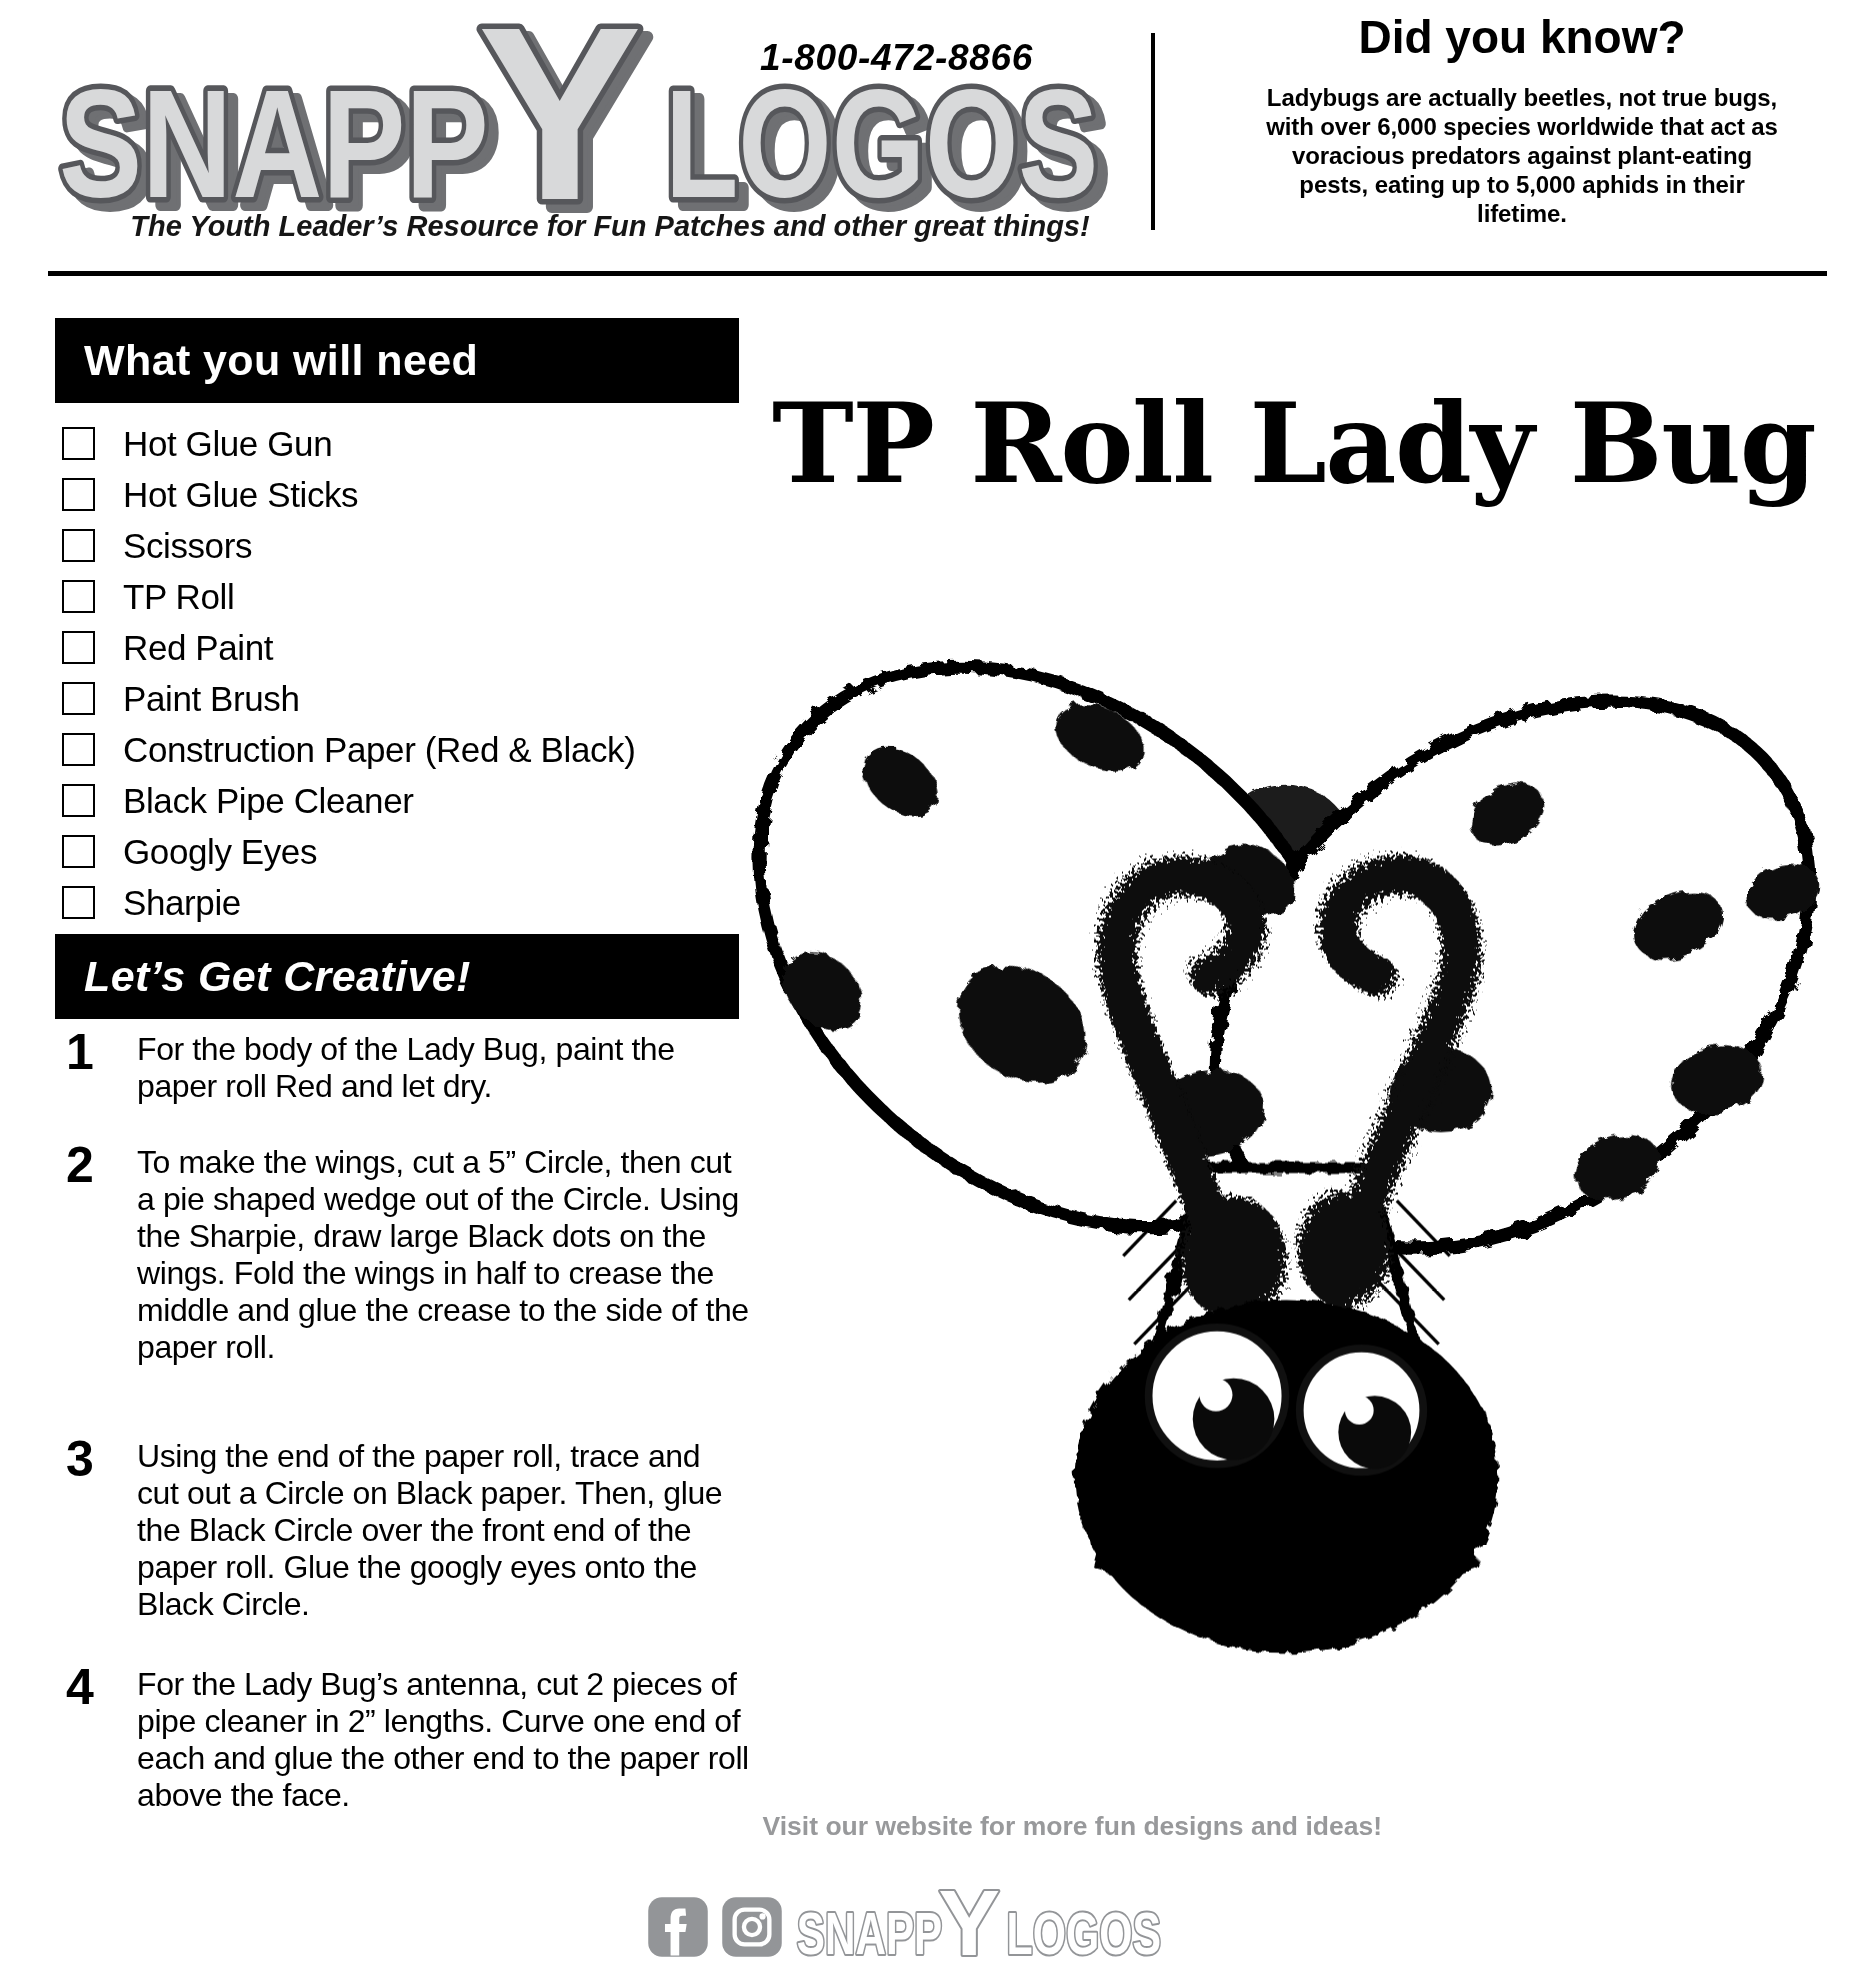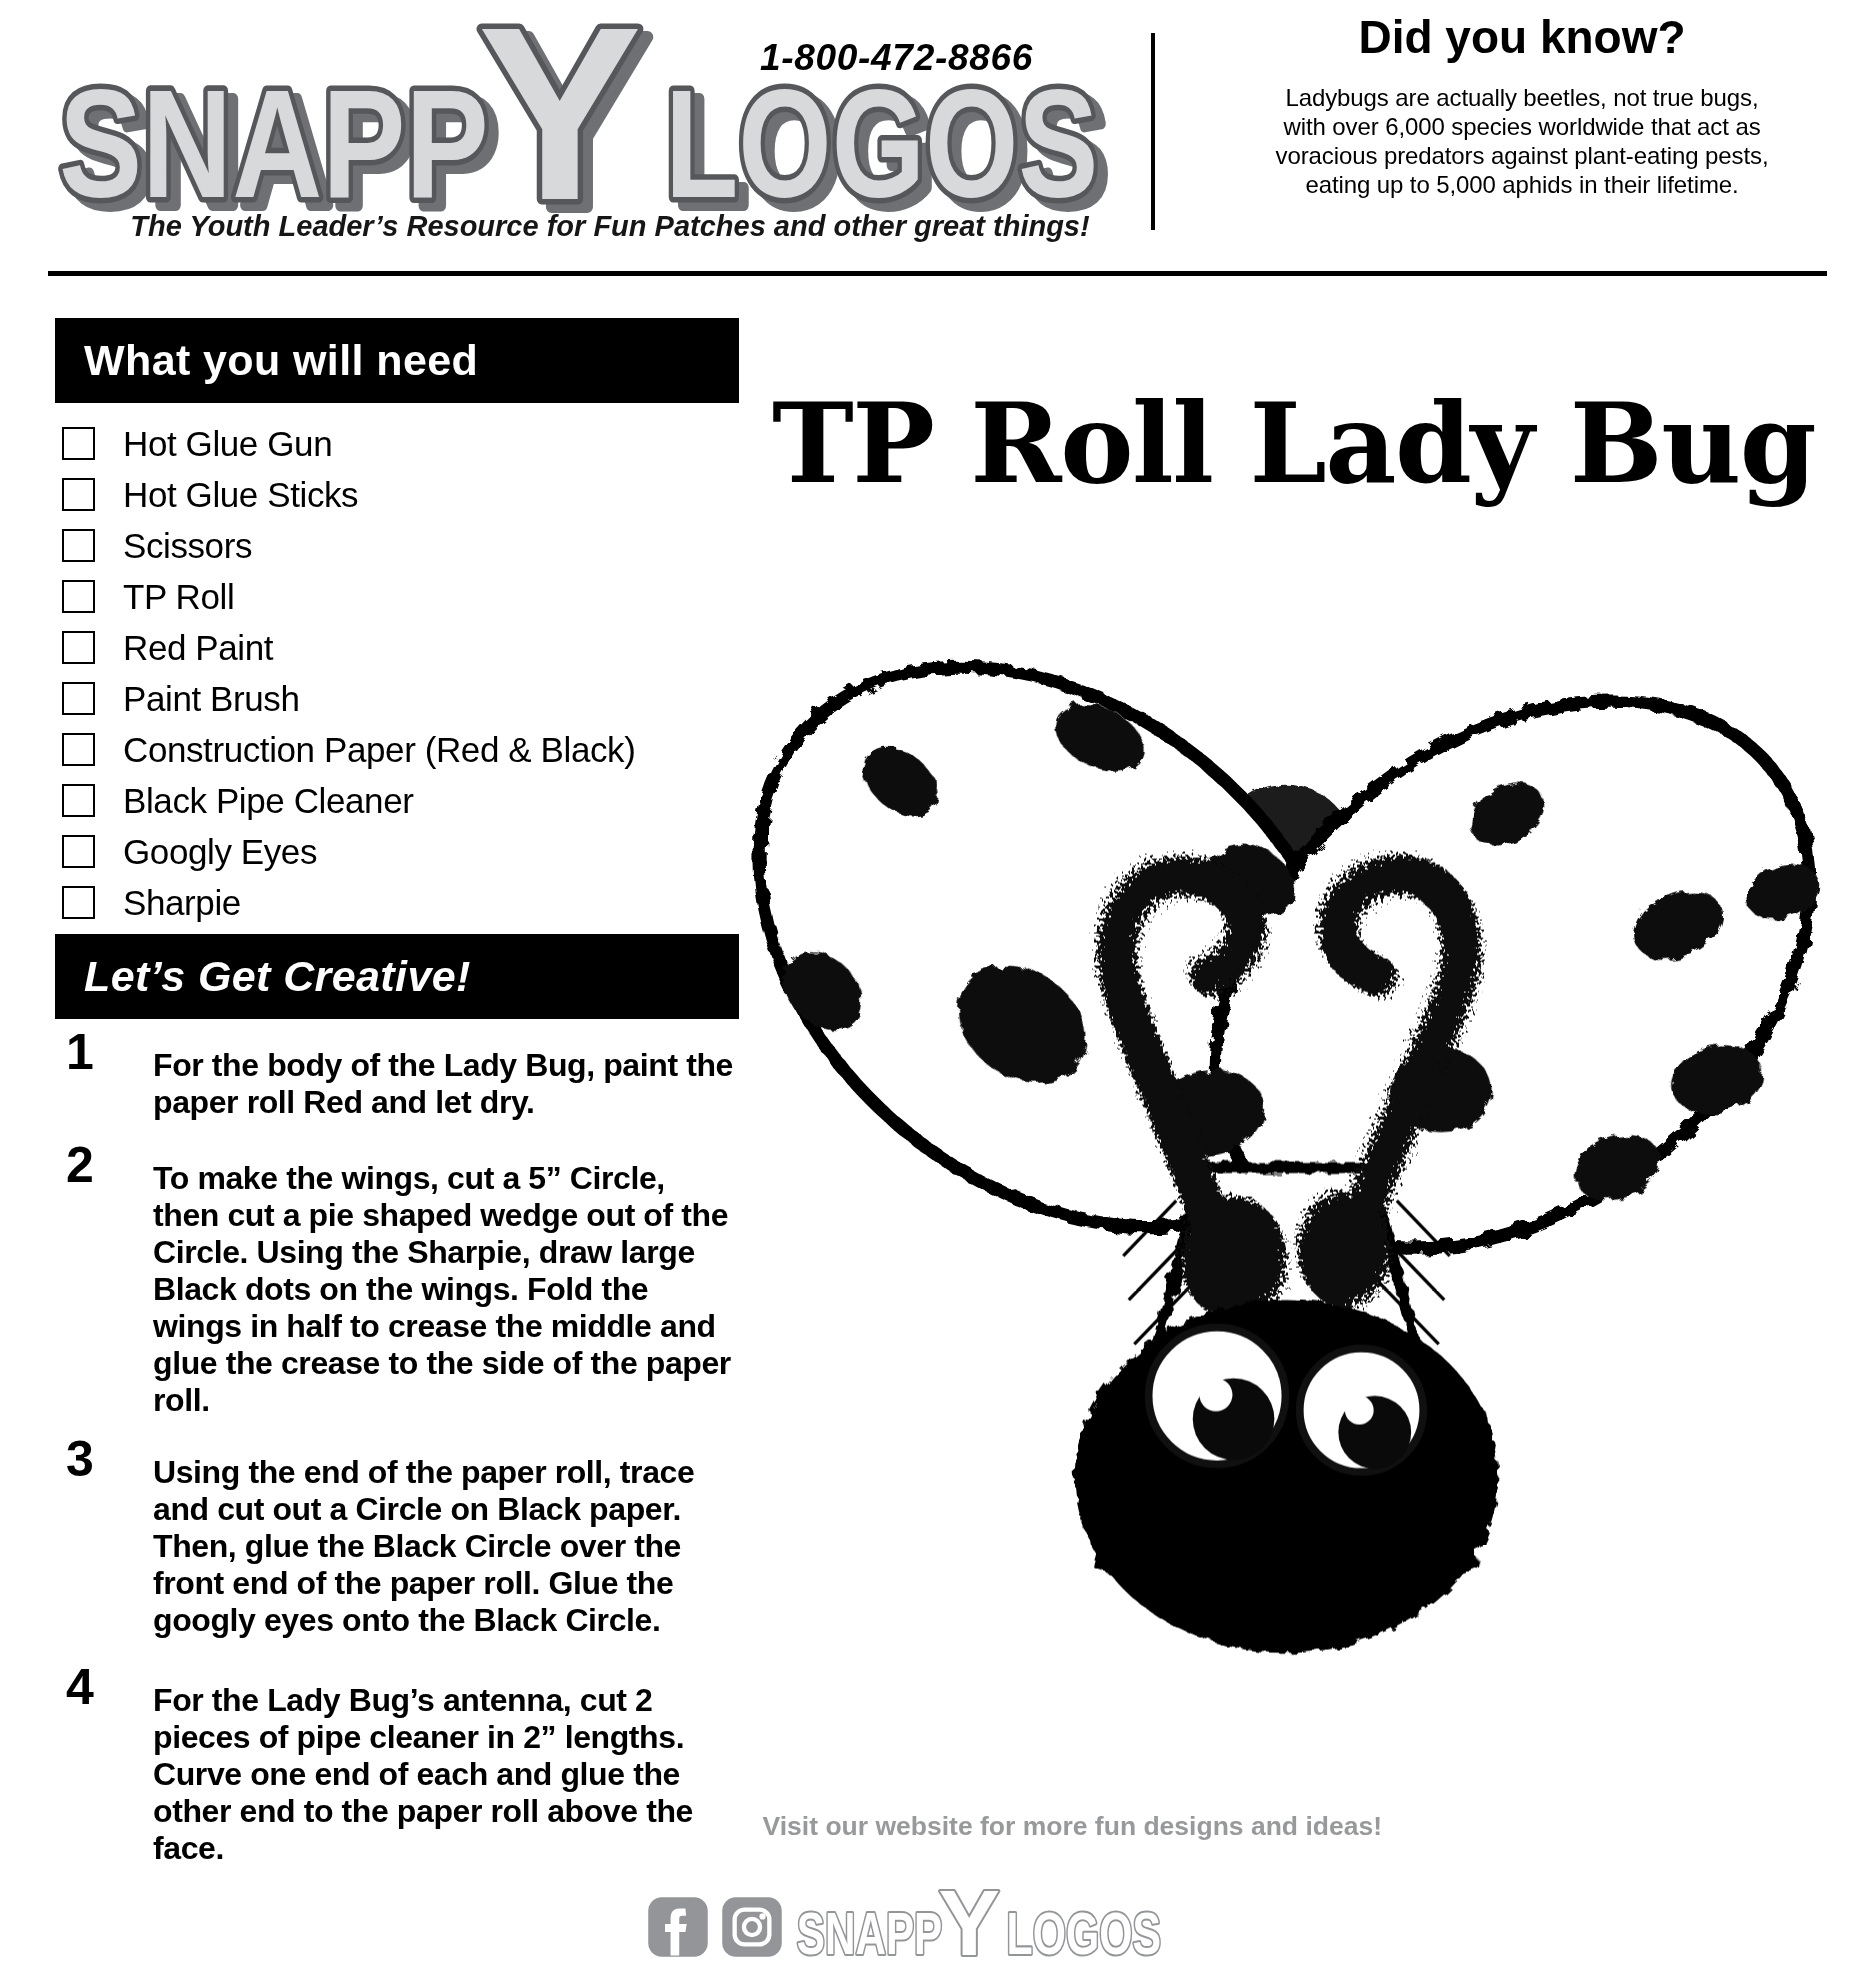--- a/index.html
+++ b/index.html
@@ -10,36 +10,36 @@
   
   .logo-svg{position:absolute;left:51px;top:20.6px;}
   .logo-svg text{font-family:"Liberation Sans",sans-serif;font-weight:bold;}
   .phone{position:absolute;left:698px;top:37px;width:397px;text-align:center;
          font-size:37px;font-weight:bold;font-style:italic;letter-spacing:0.7px;}
   .tagline{position:absolute;left:88px;top:210px;width:1044px;text-align:center;
            font-size:29px;font-weight:bold;font-style:italic;color:#161616;}
   .vdivider{position:absolute;left:1151px;top:33px;width:3.7px;height:197px;background:#000;}
   .dyk{position:absolute;left:1191px;top:10.3px;width:662px;text-align:center;}
   .dyk h2{margin:0 0 19px 0;font-size:46px;font-weight:bold;letter-spacing:0px;}
-  .dyk p{margin:0 auto;max-width:515px;font-size:24px;line-height:29px;font-weight:normal;letter-spacing:-0.1px;}
+  .dyk p{margin:0 auto;max-width:515px;font-size:24px;line-height:29px;font-weight:bold;letter-spacing:-0.1px;}
   .hrule{position:absolute;left:48px;top:271px;width:1779px;height:5.1px;background:#000;}
 
   
   .section-bar{position:absolute;left:55px;width:684px;height:85px;background:#000;color:#fff;
                display:flex;align-items:center;box-sizing:border-box;padding-left:29px;
                font-size:43px;font-weight:bold;letter-spacing:0.4px;}
   .bar-supplies{top:318px;}
   .bar-steps{top:934px;font-style:italic;}
   .checklist{position:absolute;left:62px;top:418px;width:691px;}
   .check-row{display:flex;align-items:center;height:51px;gap:28px;}
   .checkbox{width:29px;height:29px;border:2.9px solid #000;background:#fff;flex:0 0 auto;}
   .check-label{font-size:35px;letter-spacing:-0.4px;white-space:nowrap;}
   .step{position:absolute;left:66px;width:684px;display:flex;gap:22px;}
   .step-num{flex:0 0 49px;font-size:50px;font-weight:bold;line-height:43px;letter-spacing:-1.5px;}
-  .step-text{flex:1;font-size:32px;line-height:37px;letter-spacing:-0.4px;margin:16px;font-weight:bold;}
+  .step-text{flex:1;font-size:32px;line-height:37px;letter-spacing:-0.4px;margin:0;}
   .step-1{top:1031px;} .step-2{top:1144px;} .step-3{top:1438px;} .step-4{top:1666px;}
 
   
   .craft-title{position:absolute;left:757px;top:312px;width:1073px;text-align:center;
                font-family:"DejaVu Serif",serif;font-weight:bold;font-size:110px;line-height:1.05;
                letter-spacing:-1.5px;white-space:nowrap;}
   .ladybug{position:absolute;left:735px;top:594px;}
 
   
   .visit{position:absolute;left:441px;top:1811px;width:941px;text-align:right;

